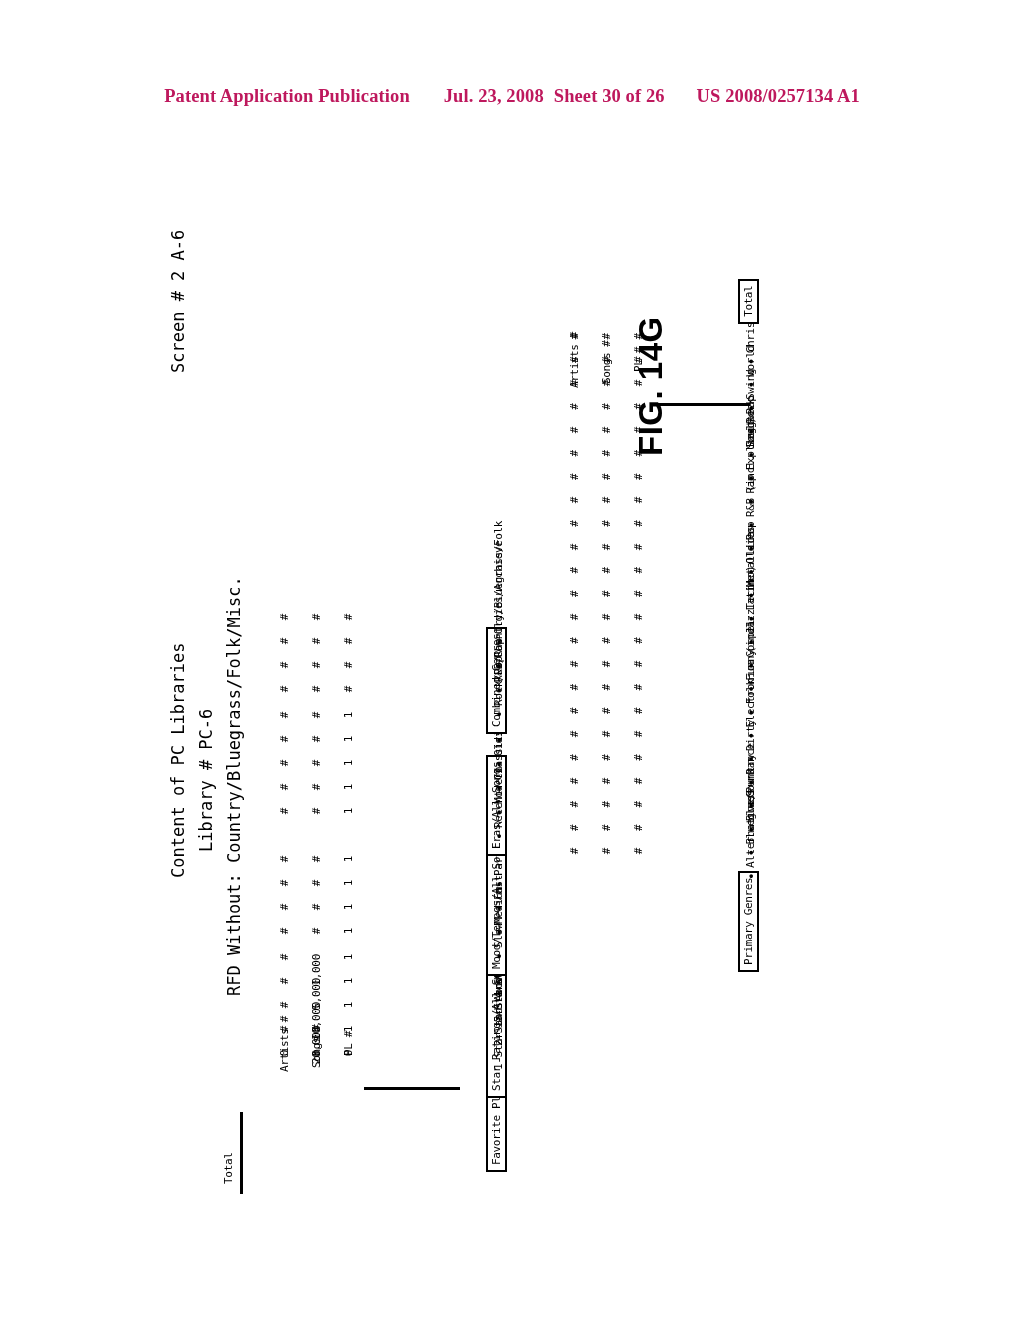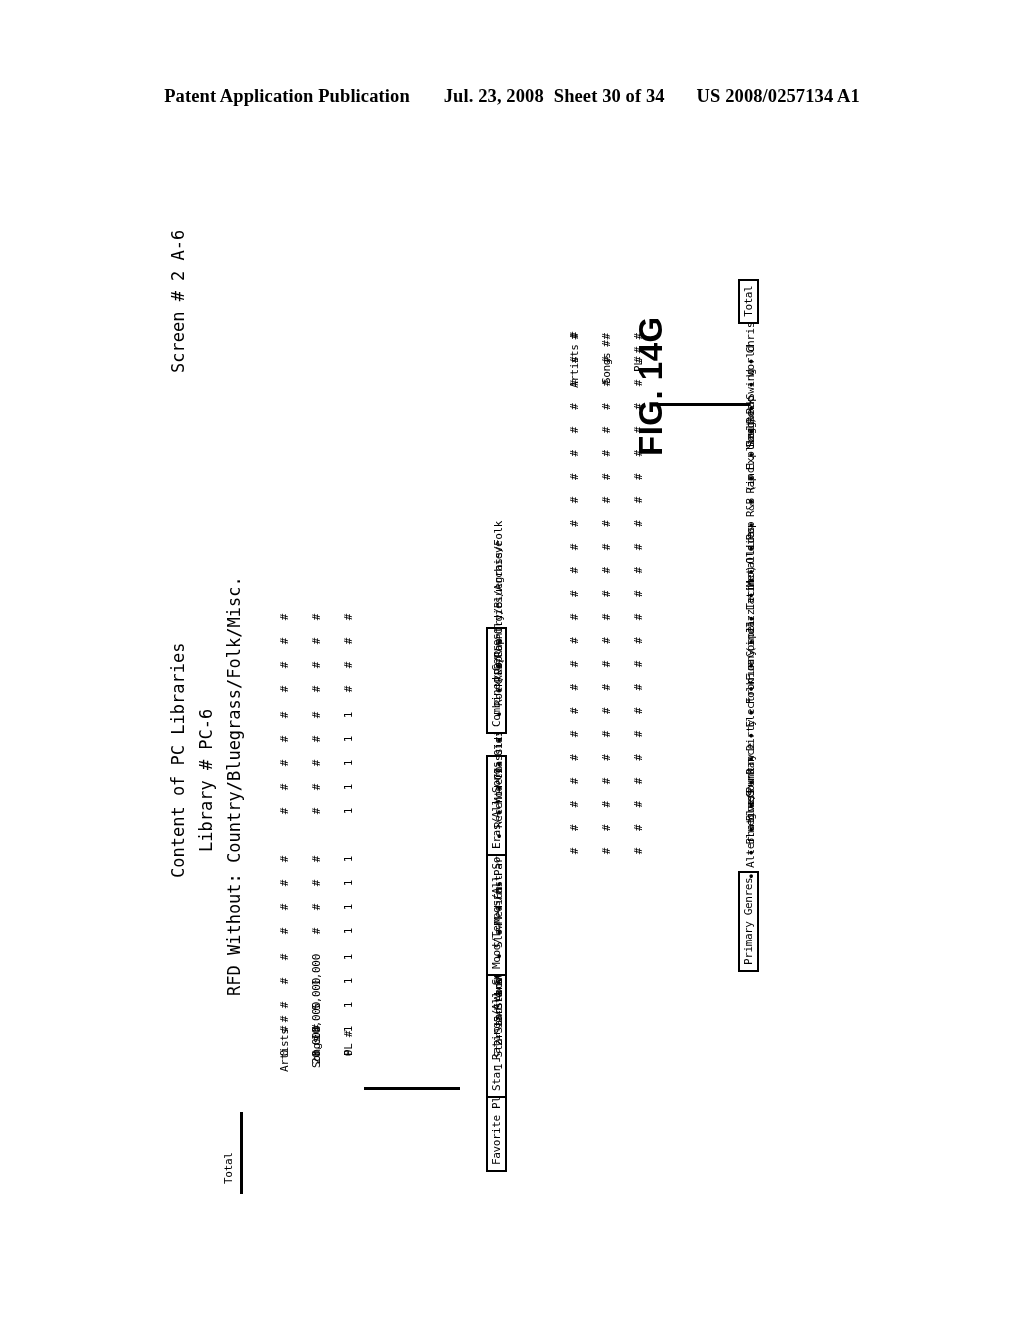--- a/index.html
+++ b/index.html
@@ -15,21 +15,21 @@
   .pub-header{
     position:absolute;
     top:86px; left:0; width:1024px;
     display:flex;
     justify-content:center;
     align-items:baseline;
     font-family:"Liberation Serif", serif;
     font-weight:bold;
     font-size:18.5px;
     letter-spacing:.1px;
-    color:#000000;
+    color:#be185d;
     white-space:nowrap;
   }
   .pub-header .seg{margin:0;}
   .pub-header .gap1{display:inline-block;width:34px;}
   .pub-header .gap2{display:inline-block;width:10px;}
   .pub-header .gap3{display:inline-block;width:32px;}
 
   
   
   #rot-wrap{
@@ -137,21 +137,21 @@
   }
 </style>
 </head>
 <body>
 
 <div class="pub-header">
   <span class="seg">Patent Application Publication</span>
   <span class="gap1"></span>
   <span class="seg">Jul. 23, 2008</span>
   <span class="gap2"></span>
-  <span class="seg">Sheet 30 of 34</span>
+  <span class="seg">Sheet 30 of 26</span>
   <span class="gap3"></span>
   <span class="seg">US 2008/0257134 A1</span>
 </div>
 
 <div id="rot-wrap">
   <div id="rot-canvas">
 
     <div class="title-main">Content of PC Libraries</div>
     <div class="title-lib">Library # PC-6</div>
     <div class="title-rfd">RFD Without:  Country/Bluegrass/Folk/Misc.</div>

